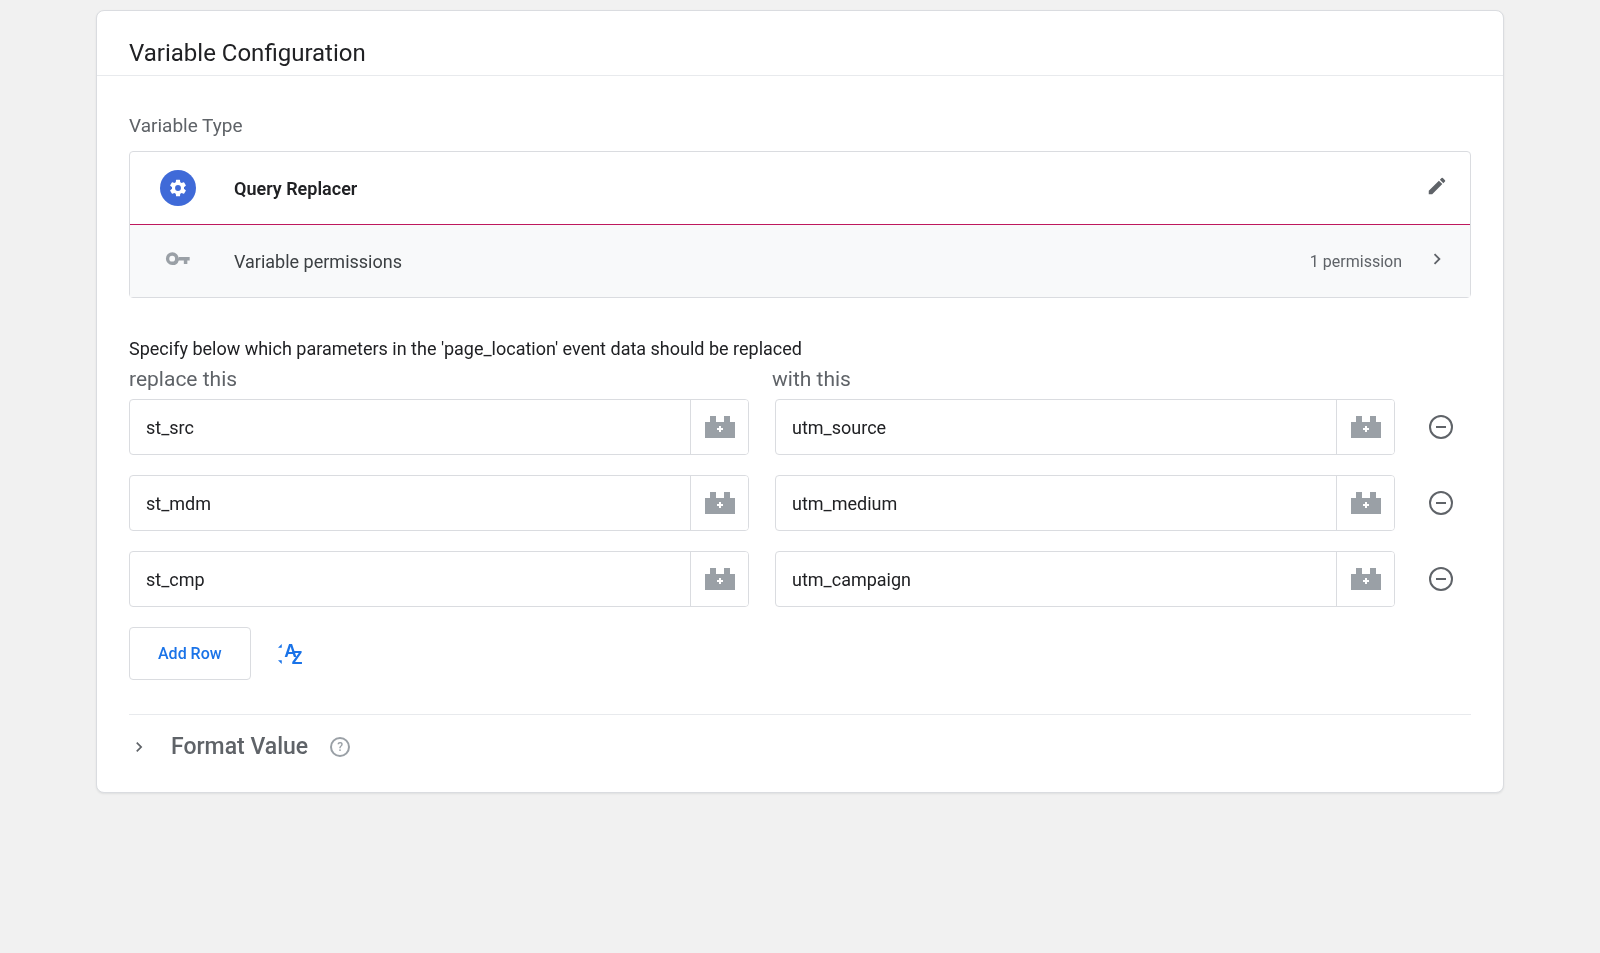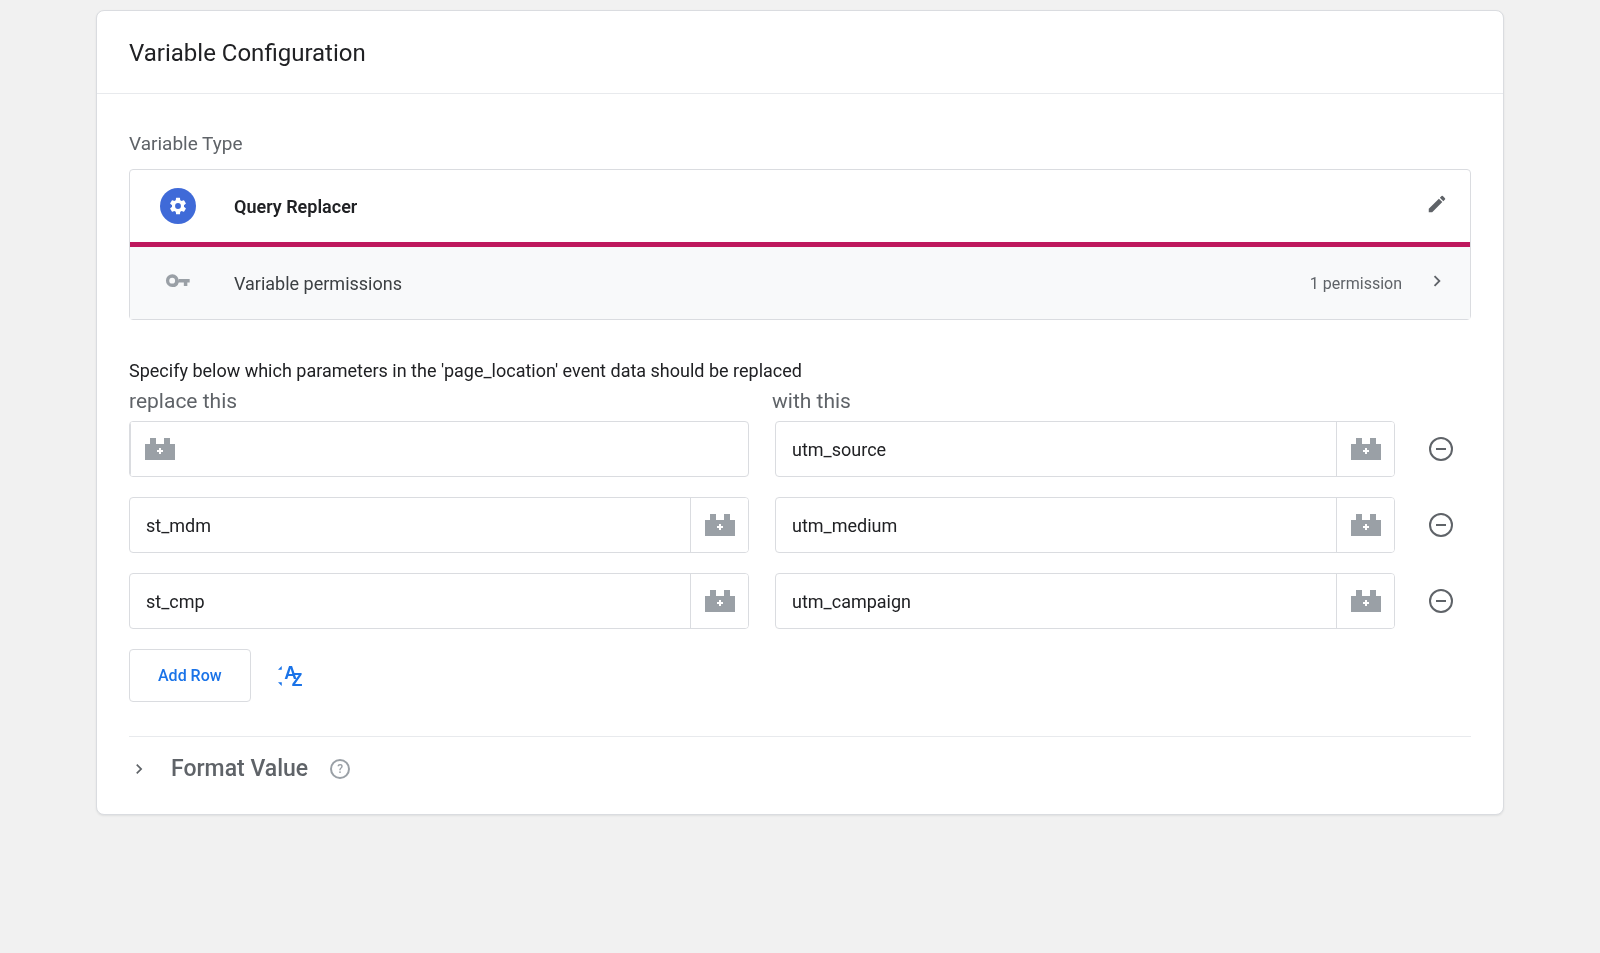--- a/index.html
+++ b/index.html
@@ -13,21 +13,21 @@
     background: #fff;
     border: 1px solid #dadce0;
     border-radius: 8px;
     width: 100%;
     max-width: 1408px;
     margin: 0 auto;
     overflow: hidden;
     box-shadow: 0 1px 2px rgba(60,64,67,.1);
   }
   .header {
-    padding: 28px 32px 26px 32px;
+    padding: 28px 32px 8px 32px;
     border-bottom: 1px solid #e8eaed;
   }
   .header h1 {
     font-size: 24px;
     font-weight: 400;
     color: #202124;
   }
   .body {
     padding: 38px 32px 20px 32px;
   }
@@ -42,21 +42,21 @@
   }
   .type-row {
     display: flex;
     align-items: center;
     padding: 18px 22px 18px 30px;
     cursor: pointer;
     text-align: right;
   }
   .type-row.permissions {
     background: #f8f9fa;
-    border-top: 5px solid #be185d;
+    border-top: 1px solid #be185d;
     padding-top: 22px;
     padding-bottom: 22px;
   }
   .gear-circle {
     width: 36px;
     height: 36px;
     border-radius: 50%;
     background: #3f6ad8;
     display: flex;
     align-items: center;
@@ -267,20 +267,21 @@
 
     <div class="table-headers">
       <div class="col-header">replace this</div>
       <div class="col-header">with this</div>
       <div class="remove-col-spacer"></div>
     </div>
 
     <div id="rows-container">
         <div class="param-row">
           <div class="input-combo">
+            <input type="text" value="st_src" style="">
             <div class="brick-btn">
               <svg width="30" height="22" viewBox="0 0 30 22">
                 <rect x="0" y="6" width="30" height="16" fill="#9aa0a6"></rect>
                 <rect x="5" y="0" width="6" height="6" fill="#9aa0a6"></rect>
                 <rect x="19" y="0" width="6" height="6" fill="#9aa0a6"></rect>
                 <rect x="12" y="12" width="6" height="2" fill="#fff"></rect>
                 <rect x="14" y="10" width="2" height="6" fill="#fff"></rect>
               </svg>
             </div>
           </div>

